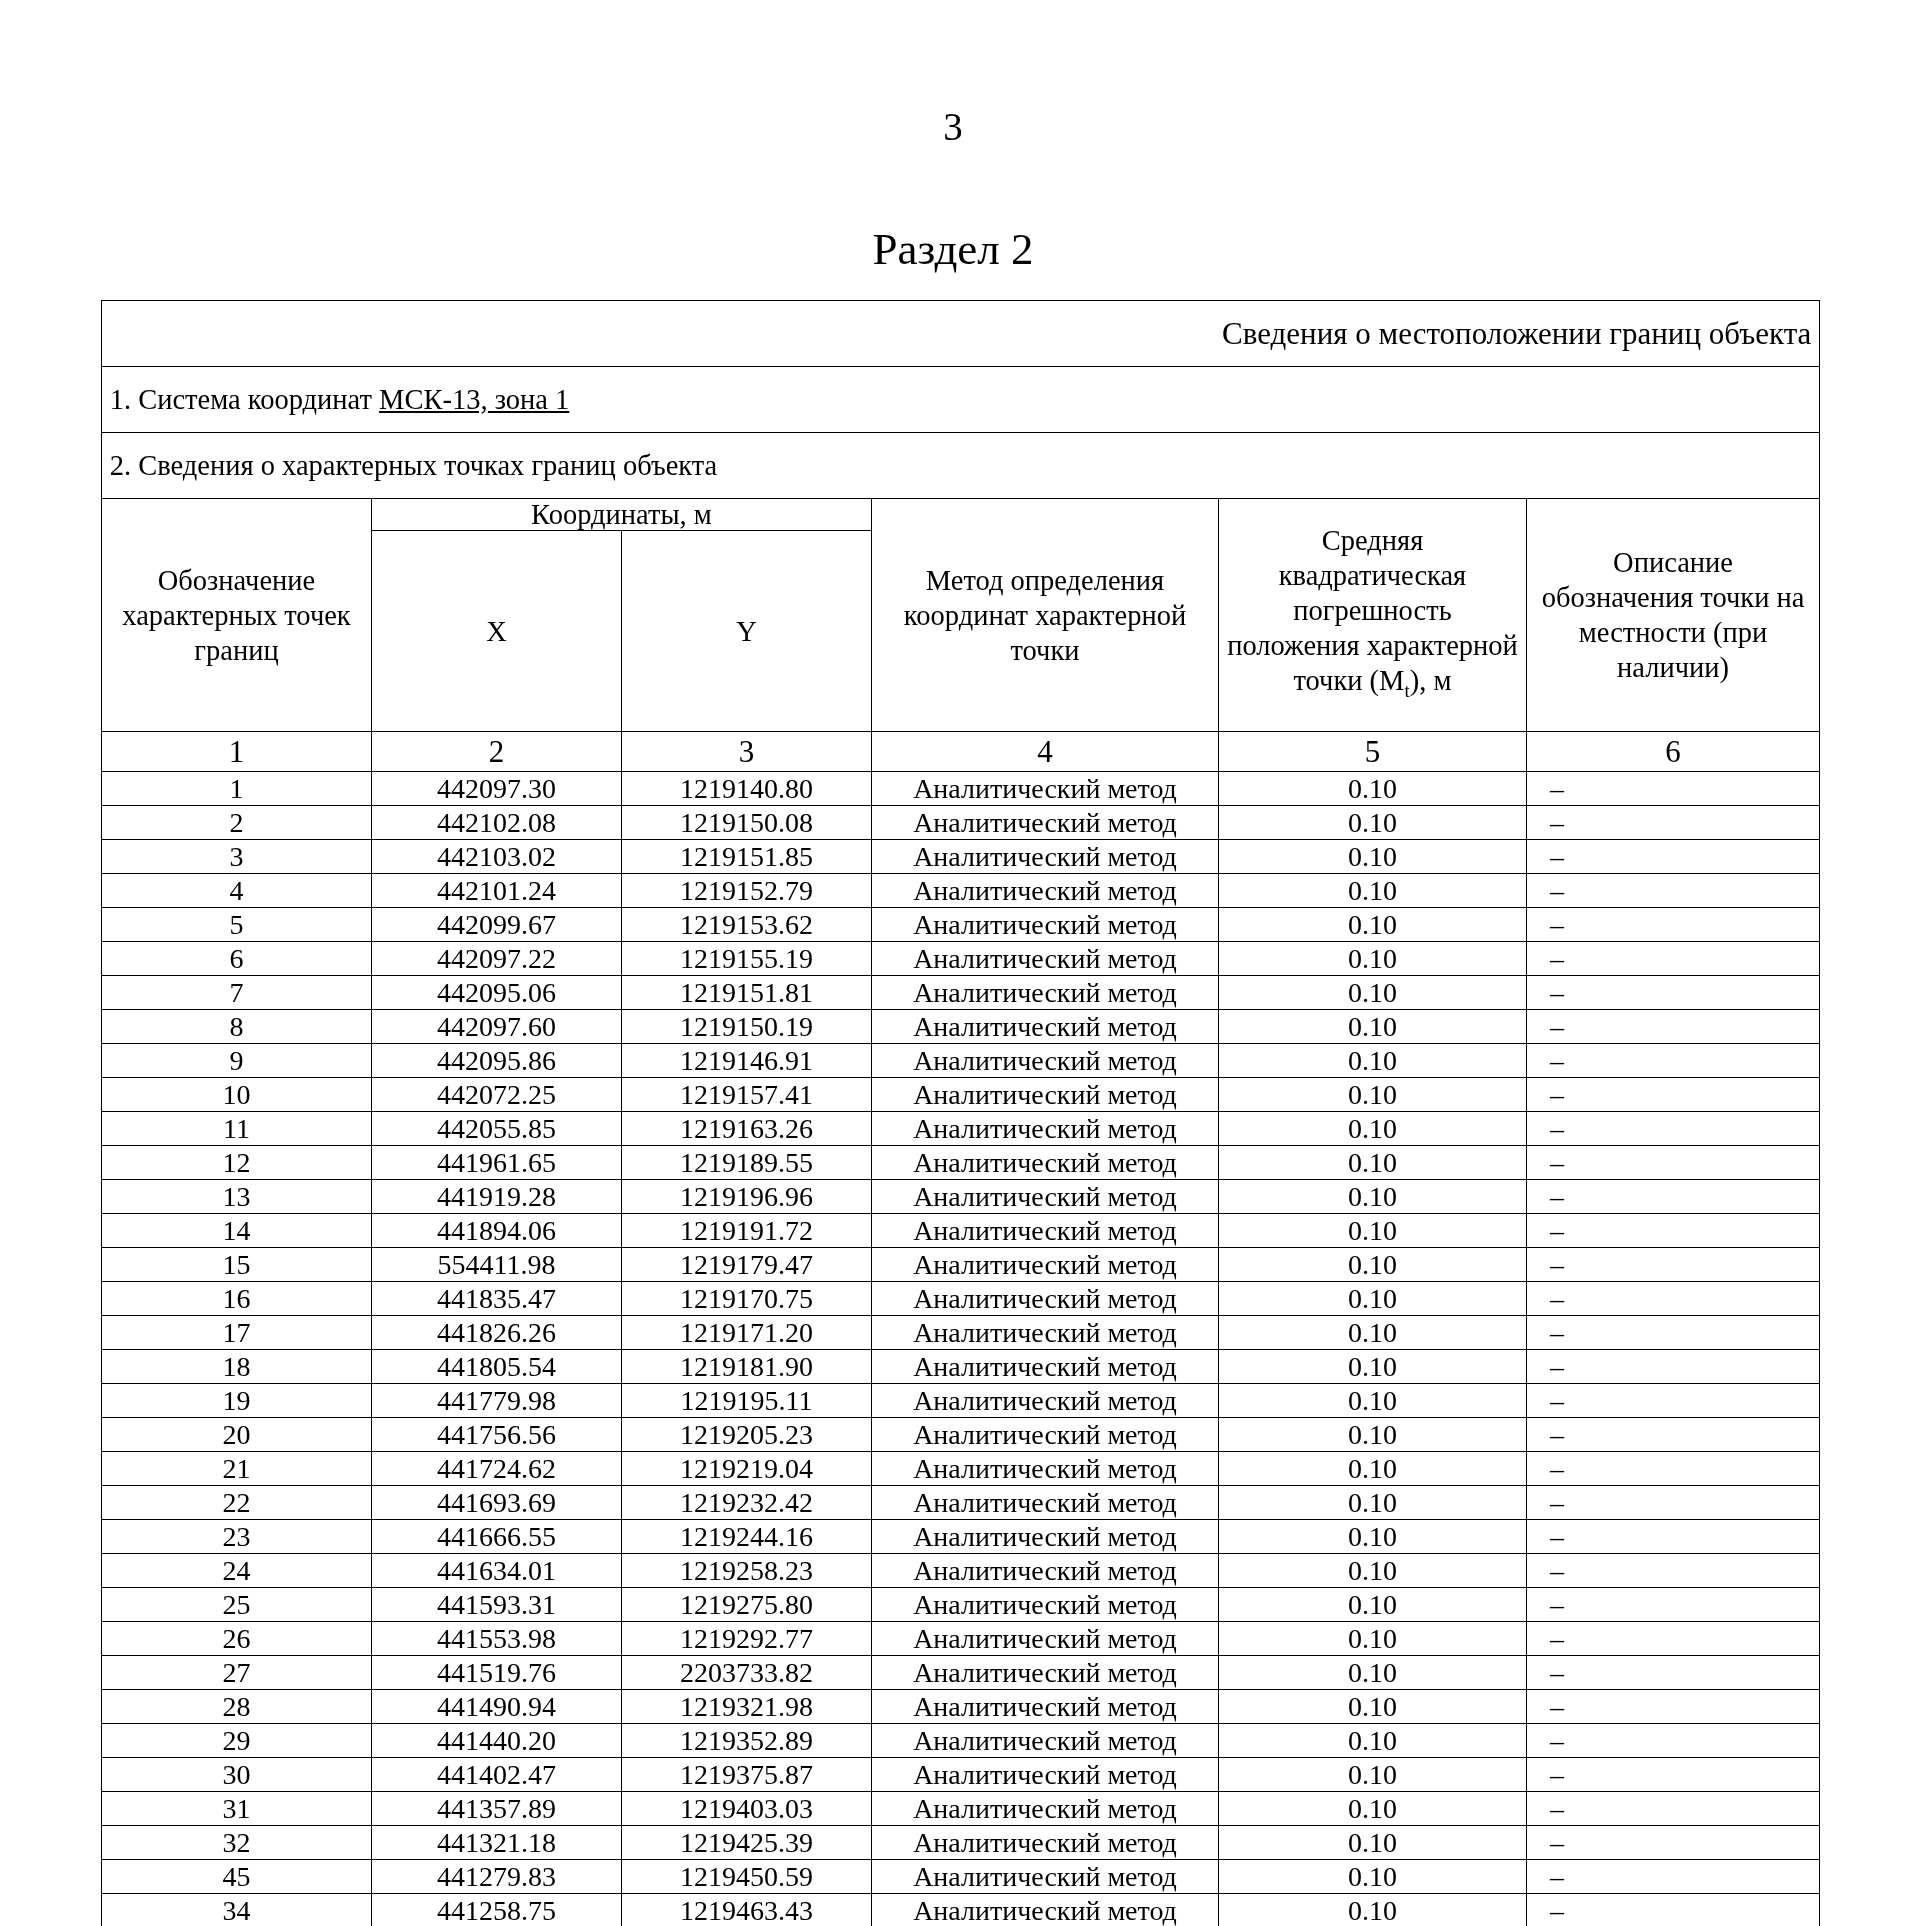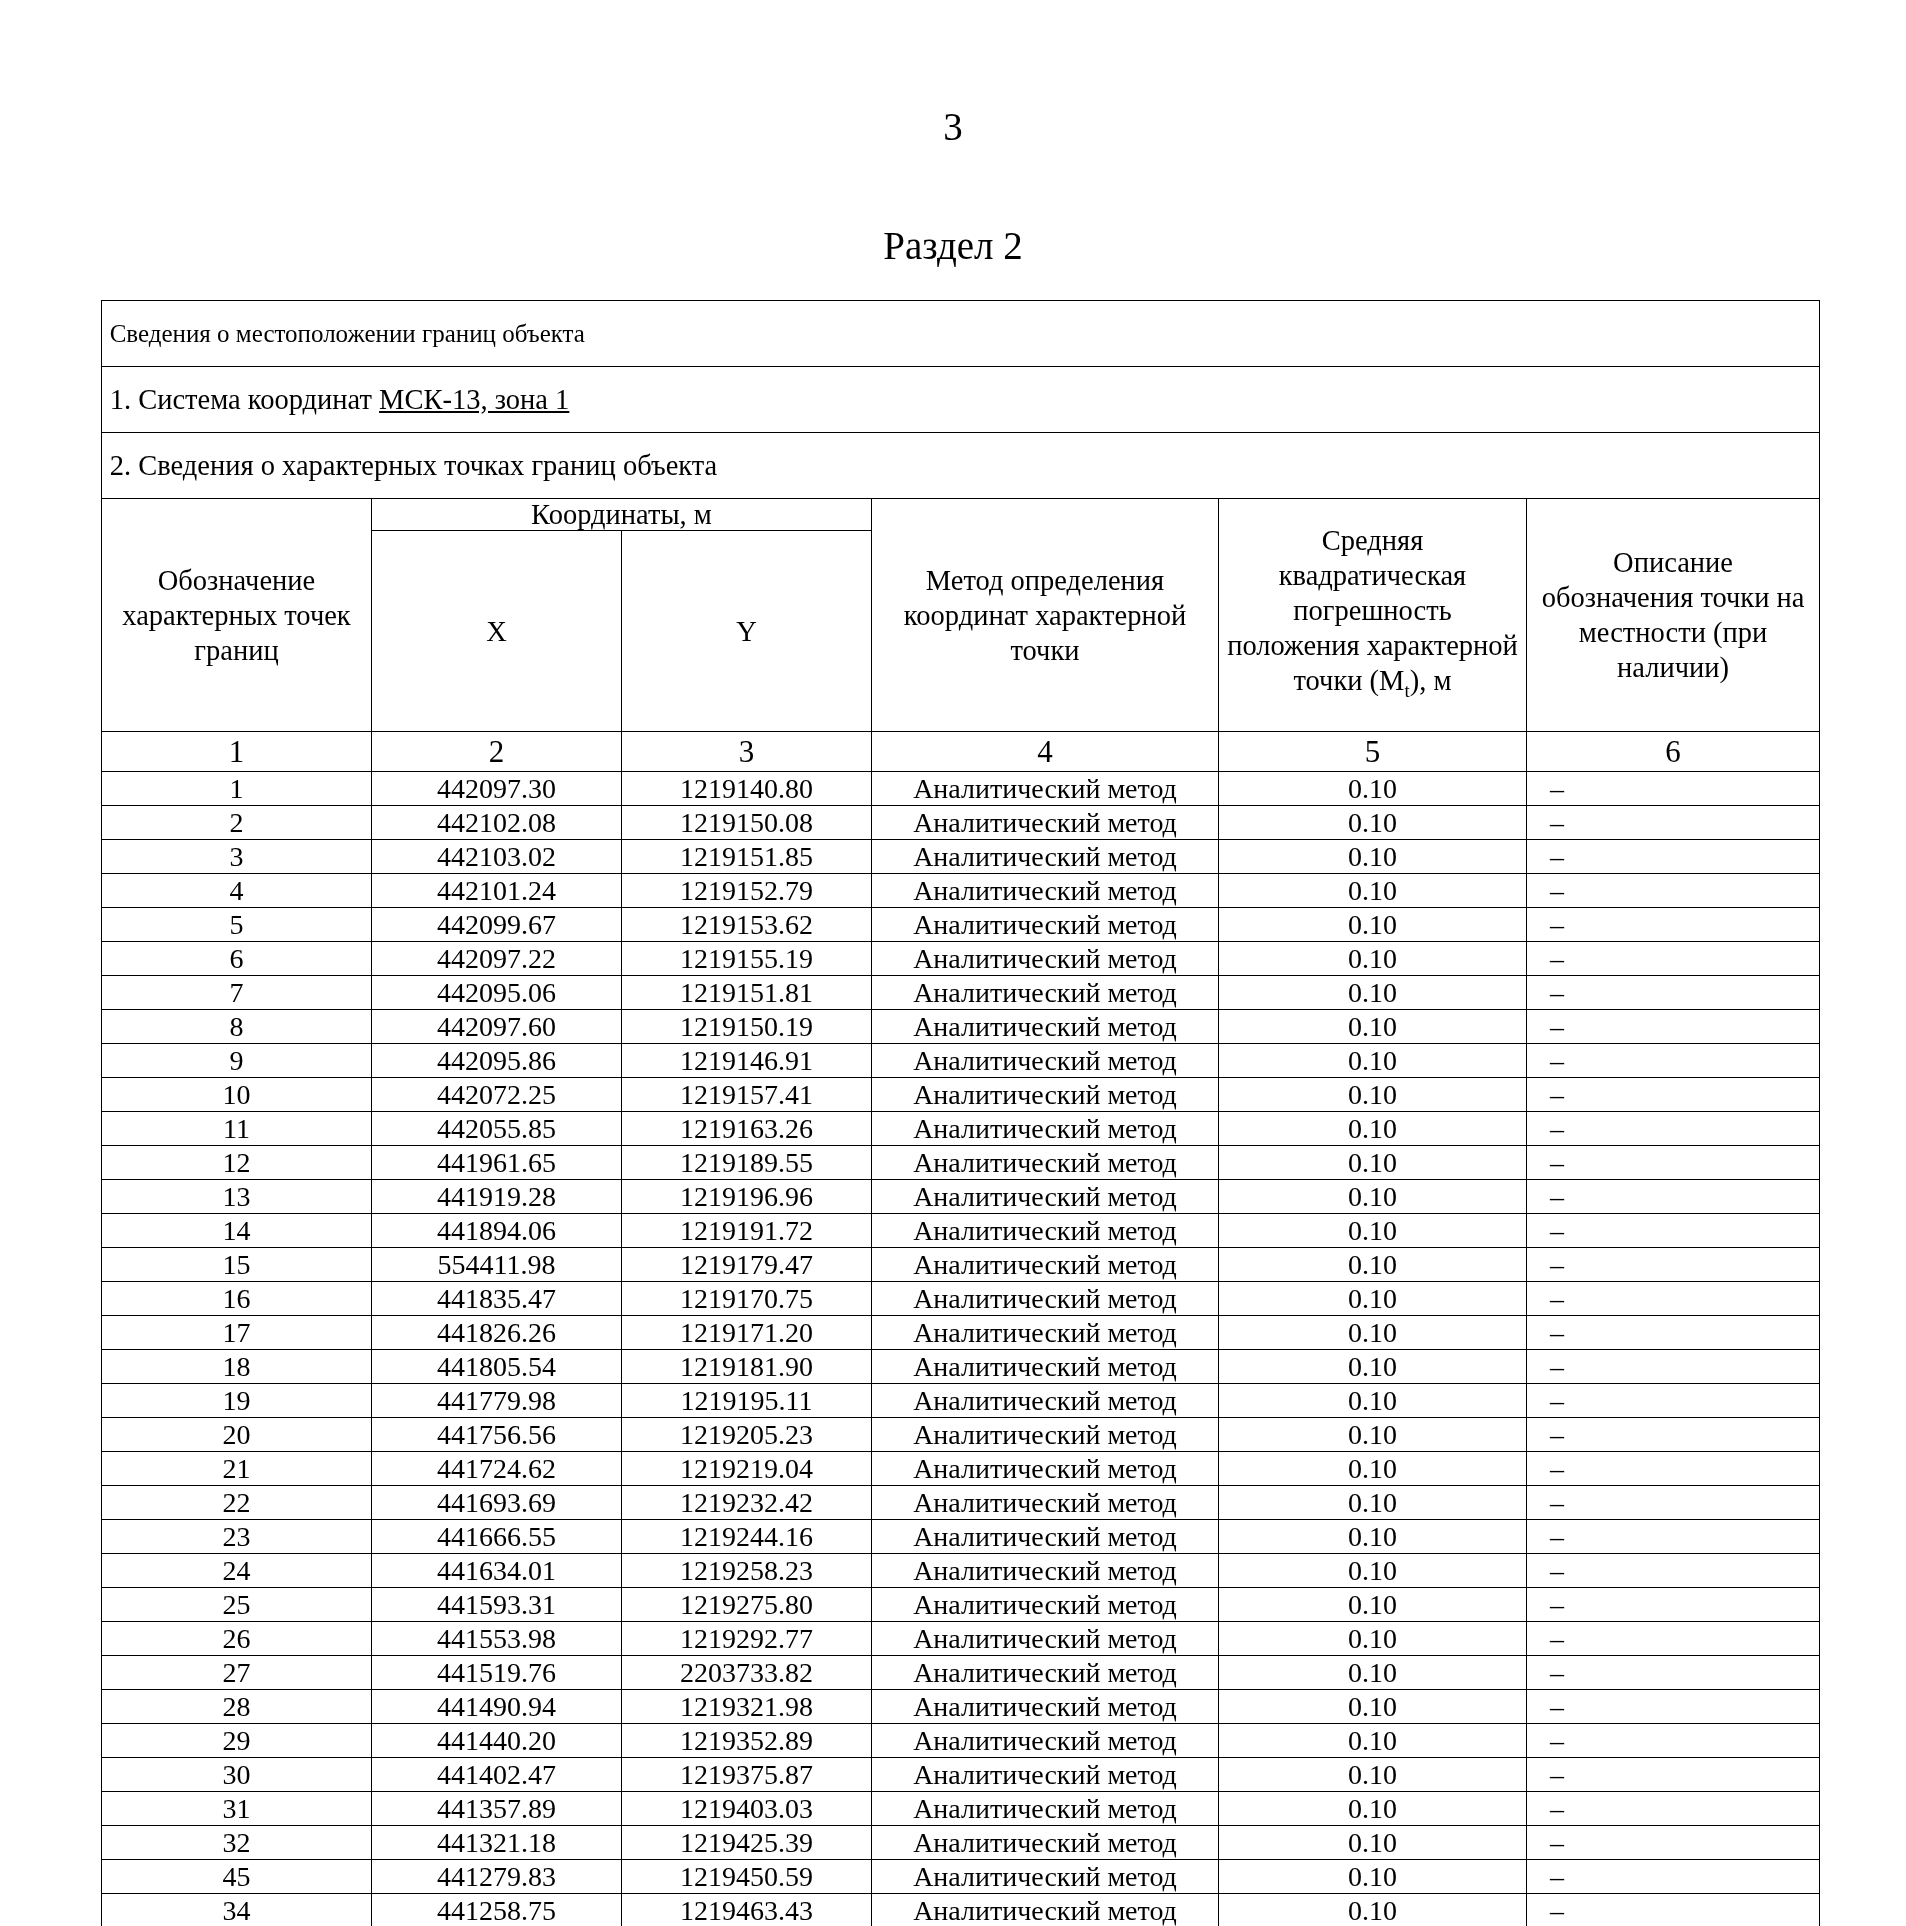--- a/index.html
+++ b/index.html
@@ -1,21 +1,21 @@
 <!DOCTYPE html>
 <html style="font-size:6.2px"><head>
 <meta charset="utf-8">
 <style>
   html, body { margin:0; padding:0; background:#ffffff; }
   body { width:1906px; height:2713px; position:relative; font-family:"Liberation Serif", serif; color:#000; }
   .page-number { position:absolute; top:104px; left:0; width:1906px; text-align:center; font-size:39px; }
-  .section-title { position:absolute; top:223px; left:0; width:1906px; text-align:center; font-size:39px; }
+  .section-title { position:absolute; top:223px; left:0; width:1906px; text-align:center; font-size:45px; }
   table.main { position:absolute; top:300px; left:101px; width:1718px; border-collapse:collapse; table-layout:fixed; font-size:28.5px; }
   table.main td, table.main th { border:1.9px solid #000; padding:0 7.7px; font-weight:normal; }
-  .row-title td { height:65px; text-align:left; vertical-align:middle; font-size:25px; }
+  .row-title td { height:65px; text-align:right; vertical-align:middle; font-size:31px; }
   .row-info td { height:65px; text-align:left; vertical-align:middle; }
   .underline { text-decoration:underline;margin-top:43px; }
   .hdr th { text-align:center; vertical-align:middle; line-height:35px; }
   .hdr-top th.coord { height:31px; line-height:31px; }
   .hdr-bottom th { height:200px; }
   .colnums td { height:39px; text-align:center; vertical-align:middle; font-size:31px; }
   .data td { height:33px; text-align:center; vertical-align:middle; line-height:33px; font-size:28px; }
   .data td.desc { text-align:left; padding-left:23px; }
   sub { font-size:19px; }
 </style>

